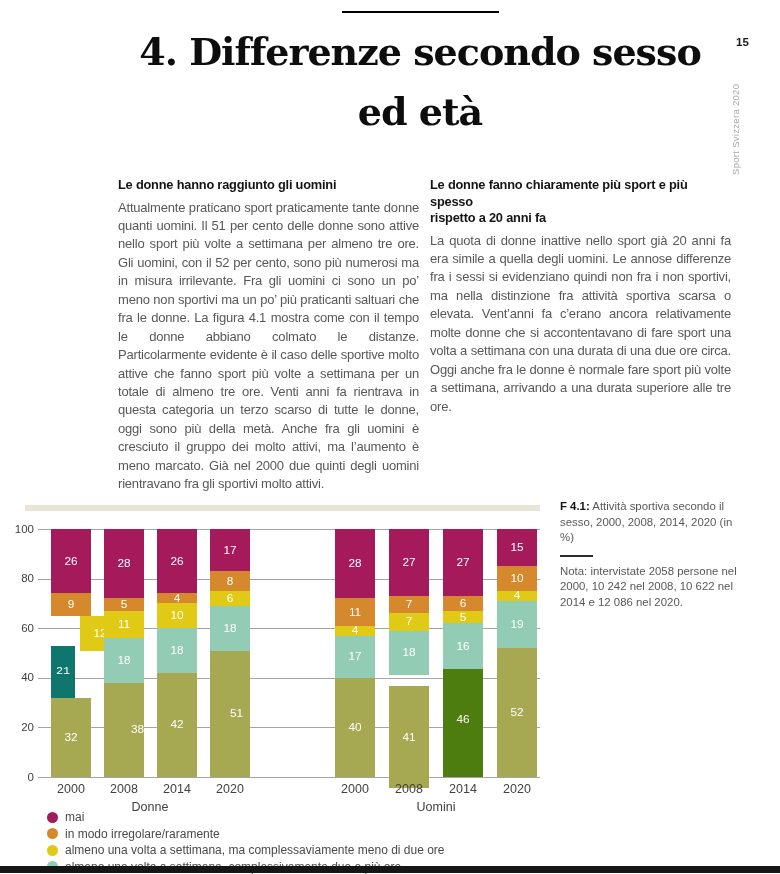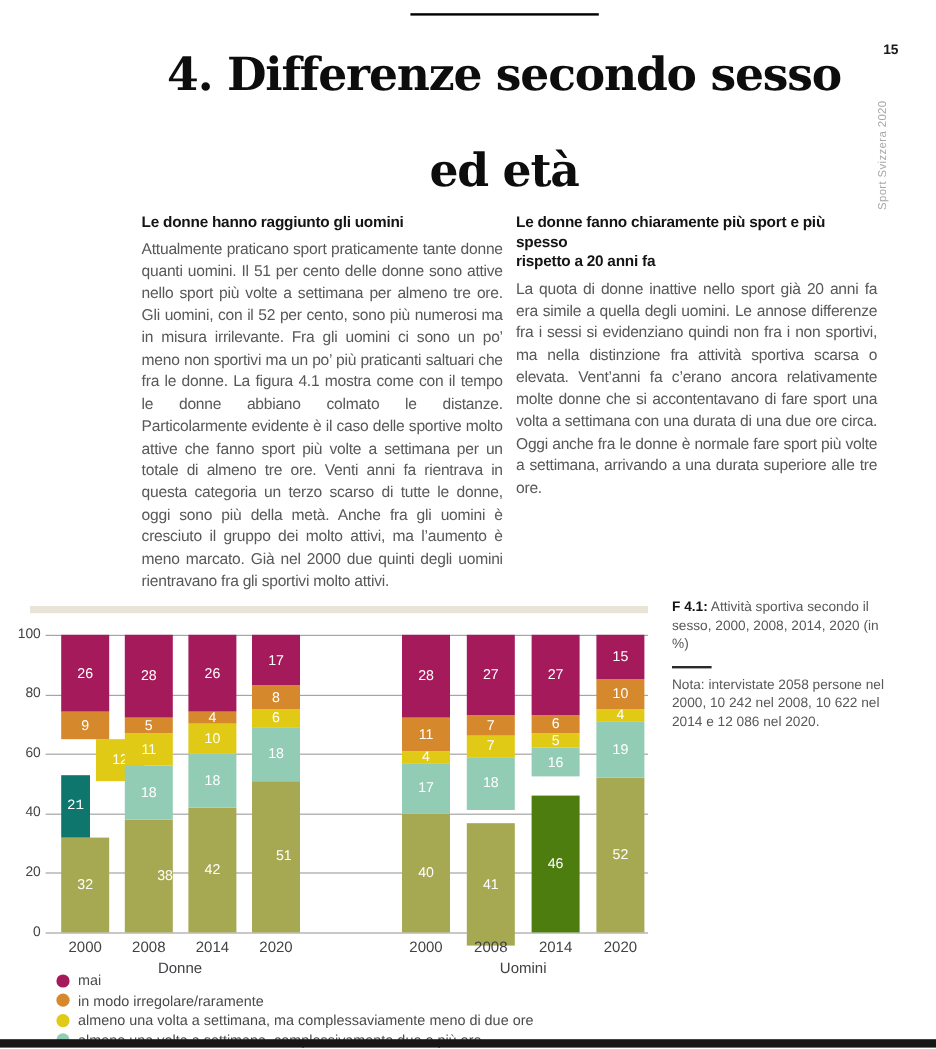--- a/index.html
+++ b/index.html
@@ -11,21 +11,21 @@
   .top-rule { position:absolute; left:342px; top:11px; width:157px; height:2px; background:#000; }
   .page-number { position:absolute; left:736px; top:36px; width:22px; font:bold 11.5px/13px "Liberation Sans",sans-serif; color:#1a1a1a; }
   .side-vertical {
     position:absolute; left:730px; top:55px; height:120px;
     writing-mode:vertical-rl; transform:rotate(180deg);
     font-size:9.5px; letter-spacing:.3px; color:#a9a9ab;
   }
   .title {
     position:absolute; left:110px; top:22px; width:620px; text-align:center;
     font-family:"DejaVu Serif", serif; font-weight:bold; font-size:38px;
-    line-height:80px; letter-spacing:-1px; color:#0d0d0d; white-space:pre-line;
+    line-height:60px; letter-spacing:-1px; color:#0d0d0d; white-space:pre-line;
   }
   .col { position:absolute; top:177px; width:301px; }
   .col-left { left:118px; }
   .col-right { left:430px; }
   .col h2 {
     font-size:12.8px; line-height:16.5px; letter-spacing:-.2px;
     color:#141414; margin-bottom:5px; white-space:pre-line;
   }
   .col p { font-size:13px; line-height:18.45px; letter-spacing:-.2px; color:#57585a; text-align:justify; }
   .chart-band { position:absolute; left:25px; top:505px; width:515px; height:6px; background:#e9e4d8; }
@@ -175,21 +175,21 @@
       <div class="seg" style="left: 389px; top: 595.96px; width: 40px; height: 17.36px; background: rgb(213, 137, 44);">
         <span>7</span>
       </div>
       <div class="seg" style="left: 389px; top: 529px; width: 40px; height: 66.96px; background: rgb(165, 26, 91);">
         <span>27</span>
       </div>
       <div class="xtick" style="left: 381px; top: 782px;">2008</div>
       <div class="seg" style="left: 443px; top: 662.92px; width: 40px; height: 114.08px; background: #4d7c0f;">
         <span>46</span>
       </div>
-      <div class="seg" style="left: 443px; top: 623.24px; width: 40px; height: 24px; background: rgb(147, 204, 180);">
+      <div class="seg" style="left: 443px; top: 623.24px; width: 40px; height: 46px; background: rgb(147, 204, 180);">
         <span>16</span>
       </div>
       <div class="seg" style="left: 443px; top: 610.84px; width: 40px; height: 12.4px; background: rgb(224, 202, 22);">
         <span>5</span>
       </div>
       <div class="seg" style="left: 443px; top: 595.96px; width: 40px; height: 14.88px; background: rgb(213, 137, 44);">
         <span>6</span>
       </div>
       <div class="seg" style="left: 443px; top: 529px; width: 40px; height: 66.96px; background: rgb(165, 26, 91);">
         <span>27</span>

